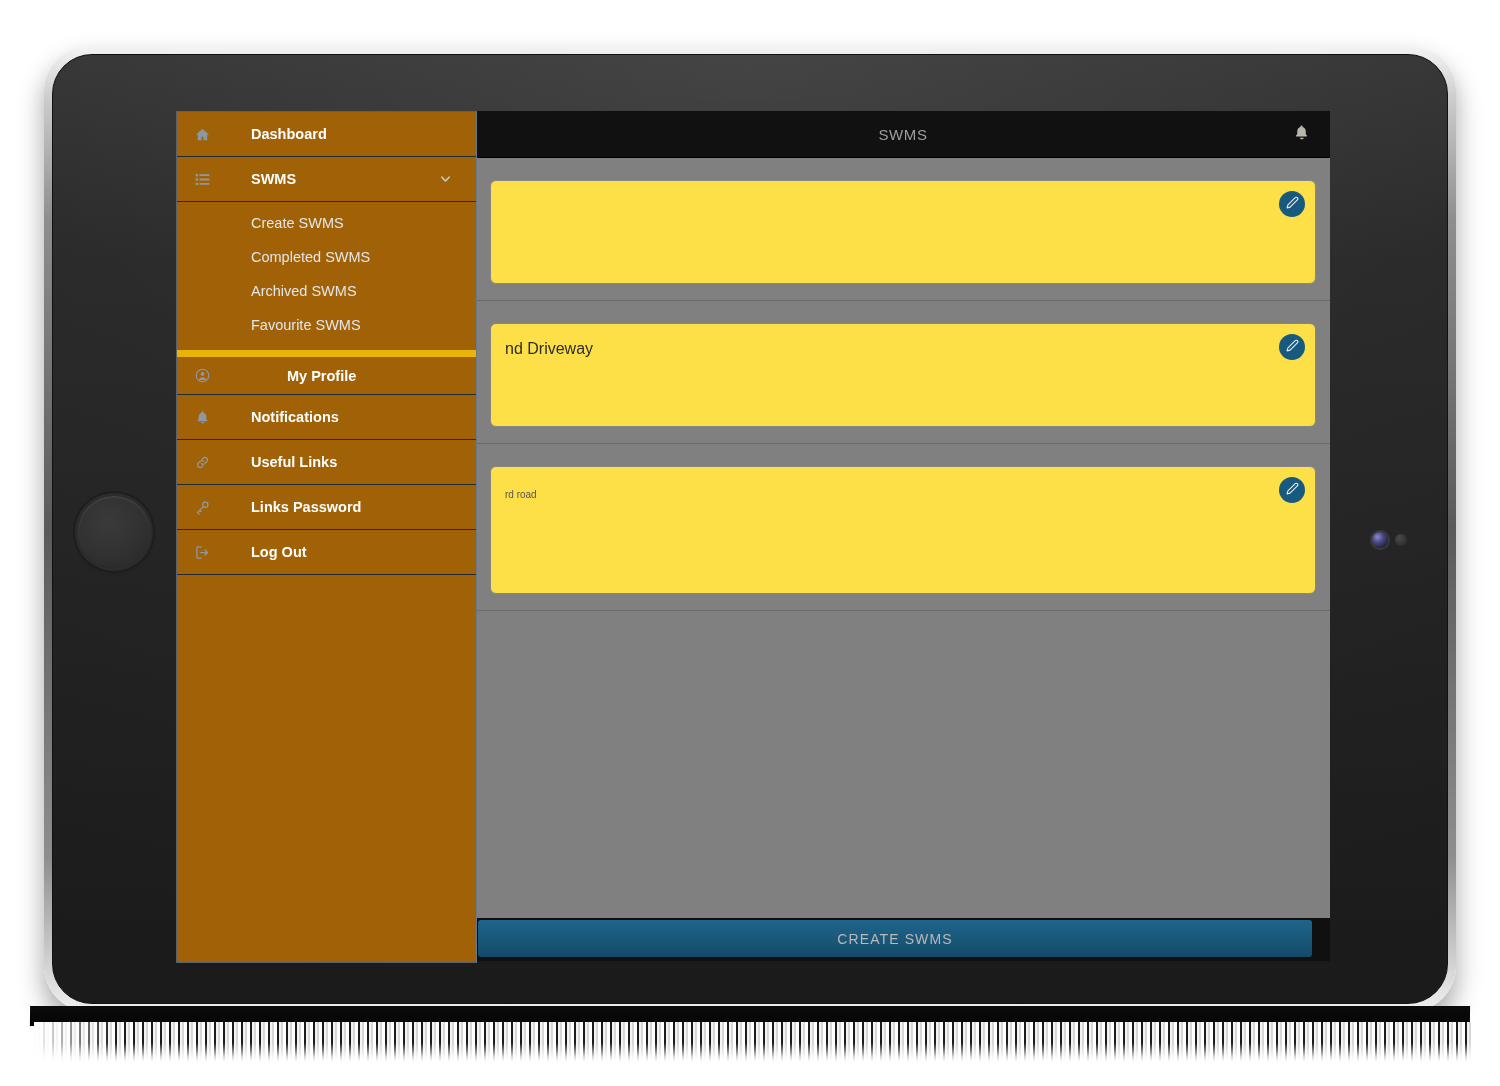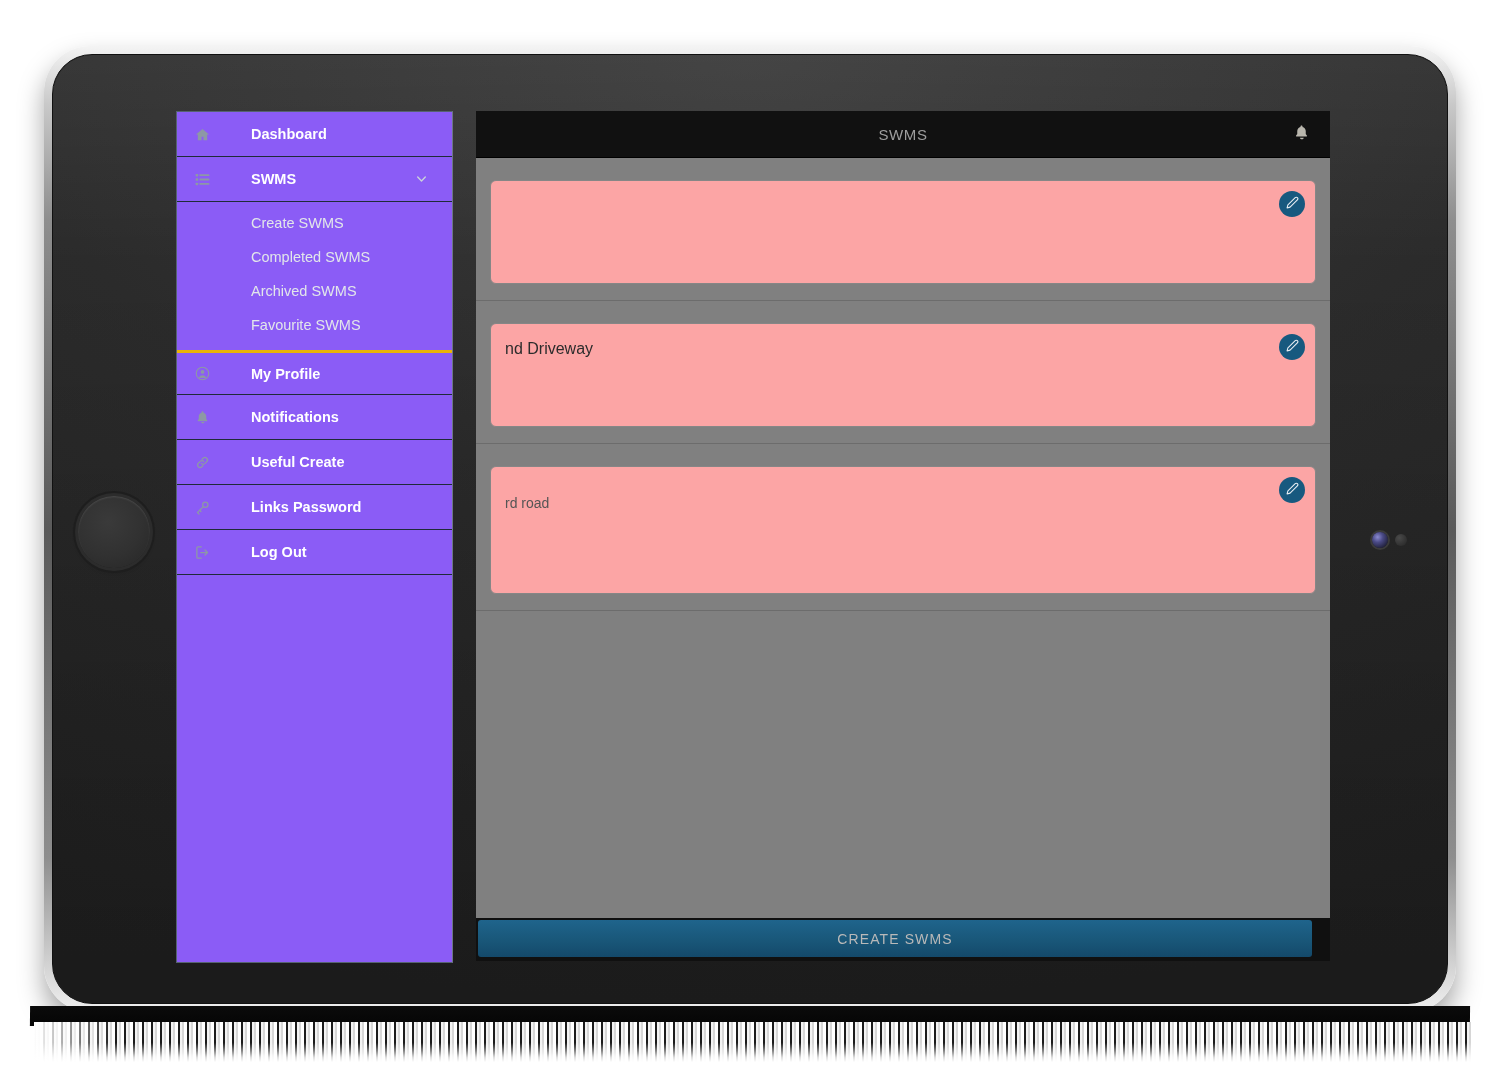--- a/index.html
+++ b/index.html
@@ -123,38 +123,38 @@
   }
 
   .swms-row {
     position:relative;
     padding: 22px 14px 16px 14px;
     border-bottom:1px solid #6c6c6c;
     background:#808080;
   }
   .swms-card {
     position:relative;
-    background:#fca5a5;
+    background:#fde047;
     border:1px solid #868686;
     border-radius:6px;
     min-height:104px;
     padding:14px 60px 14px 14px;
   }
   .swms-card.tall { min-height:128px; }
   .card-title {
     color:#2c2c2c;
     font-size:16px;
     line-height:1.35;
     font-weight:400;
     white-space:nowrap;
   }
   .card-sub {
     color:#555555;
-    font-size:14px;
-    margin-top:14px;
+    font-size:10px;
+    margin-top:8px;
     white-space:nowrap;
   }
   .edit-fab {
     position:absolute;
     right:10px; top:10px;
     width:26px; height:26px;
     border-radius:50%;
     background:#17597f;
     display:flex; align-items:center; justify-content:center;
     border:none;
@@ -179,22 +179,22 @@
     font-size:14px;
     letter-spacing:1.1px;
     font-family:"Liberation Sans", sans-serif;
     cursor:pointer;
   }
 
   
   .drawer {
     position:absolute;
     left:176px; top:111px;
-    width:277px; height:852px;
-    background:#8b5cf6;
+    width:301px; height:852px;
+    background:#a16207;
     border:1px solid #566271;
     border-right:1px solid #6d7886;
     z-index:5;
     overflow:hidden;
   }
   .nav-item {
     display:flex; align-items:center;
     height:45px;
     padding-left:18px;
     border-bottom:1px solid #1f2b39;
@@ -353,21 +353,21 @@
         <span class="nav-sub-label">Completed SWMS</span>
       </div>
       <div class="nav-sub">
         <span class="nav-sub-label">Archived SWMS</span>
       </div>
       <div class="nav-sub">
         <span class="nav-sub-label">Favourite SWMS</span>
       </div>
     </div>
 
-    <div class="nav-item" style="border-top:3px solid #eab308;">
+    <div class="nav-item" style="border-top:7px solid #eab308;gap:36px;">
       <span class="nav-icon">
         <svg viewBox="0 0 24 24" fill="none" stroke="#8d98a5" stroke-width="1.8" xmlns="http://www.w3.org/2000/svg">
           <circle cx="12" cy="12" r="10"></circle>
           <circle cx="12" cy="9.5" r="3" fill="#8d98a5" stroke="none"></circle>
           <path d="M6 19c1-3 4-4.2 6-4.2S17 16 18 19" fill="#8d98a5" stroke="none"></path>
         </svg>
       </span>
       <span class="nav-label">My Profile</span>
     </div>
 
@@ -381,21 +381,21 @@
       <span class="nav-label">Notifications</span>
     </div>
 
     <div class="nav-item">
       <span class="nav-icon">
         <svg viewBox="0 0 24 24" fill="none" stroke="#8d98a5" stroke-width="2" stroke-linecap="round" xmlns="http://www.w3.org/2000/svg">
           <path d="M10 13.5a4 4 0 005.7.3l3-3a4 4 0 10-5.7-5.7l-1.7 1.7"></path>
           <path d="M14 10.5a4 4 0 00-5.7-.3l-3 3a4 4 0 105.7 5.7l1.7-1.7"></path>
         </svg>
       </span>
-      <span class="nav-label">Useful Create</span>
+      <span class="nav-label">Useful Links</span>
     </div>
 
     <div class="nav-item">
       <span class="nav-icon">
         <svg viewBox="0 0 24 24" fill="none" stroke="#8d98a5" stroke-width="2" stroke-linecap="round" xmlns="http://www.w3.org/2000/svg">
           <circle cx="16.5" cy="7.5" r="4.2"></circle>
           <path d="M13.4 10.6L4 20l2.4 2.4"></path>
           <path d="M7.6 16.4l2 2"></path>
         </svg>
       </span>

